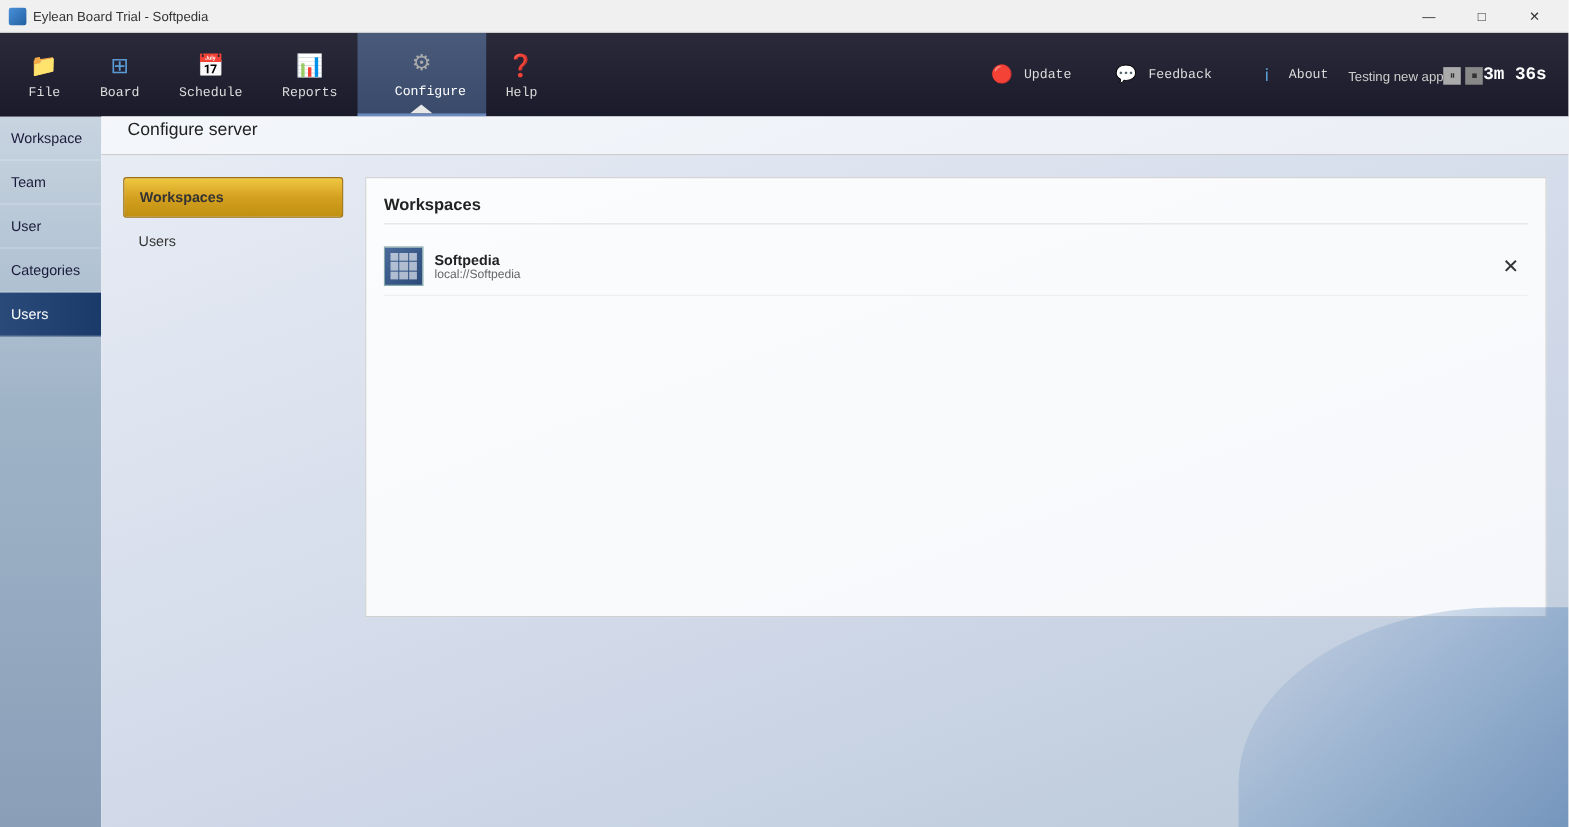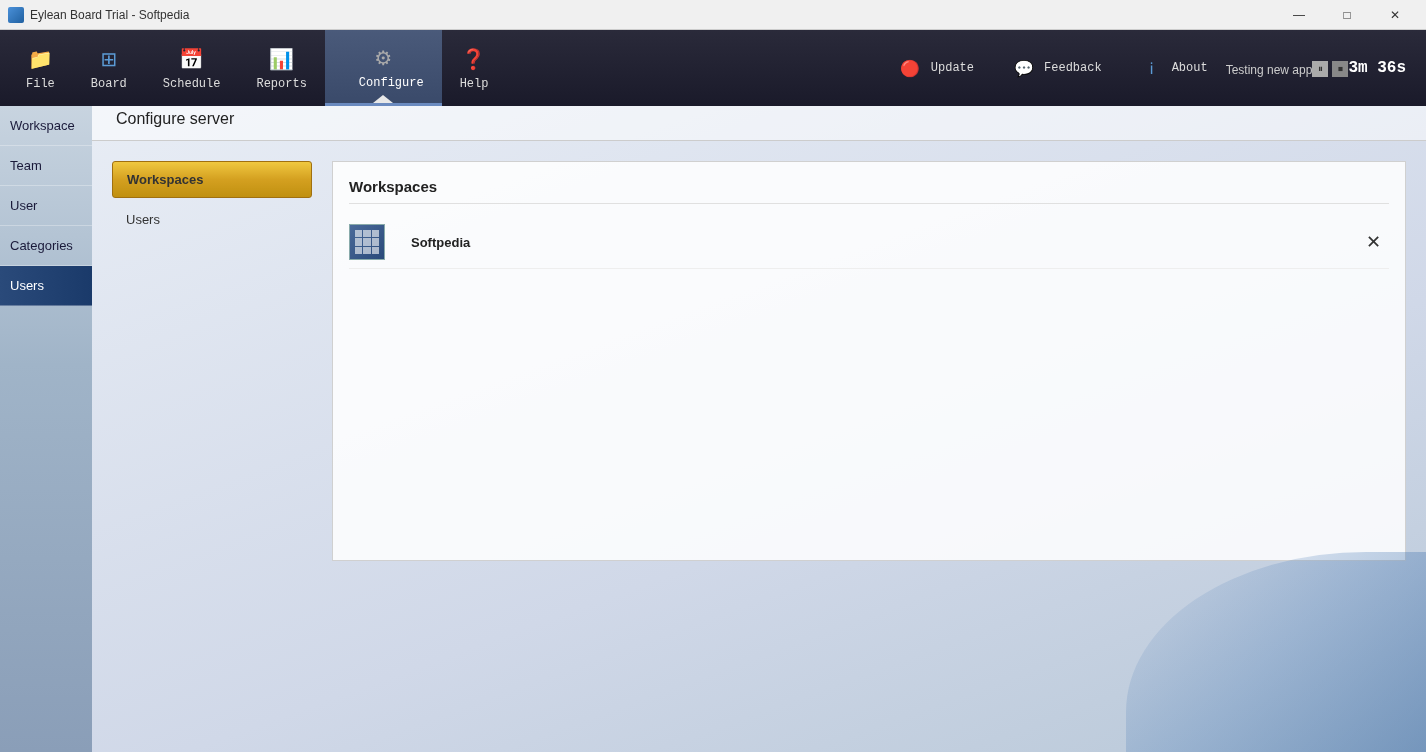--- a/index.html
+++ b/index.html
@@ -233,21 +233,21 @@
       color: #222;
       margin-bottom: 12px;
       padding-bottom: 8px;
       border-bottom: 1px solid #e0e0e0;
     }
 
     .workspace-entry {
       display: flex;
       align-items: center;
       padding: 8px 0;
-      gap: 26px;
+      gap: 10px;
       border-bottom: 1px solid #eee;
     }
     .workspace-icon {
       width: 36px; height: 36px;
       background: linear-gradient(135deg, #4a6a9a, #2a4a7a);
       display: flex; align-items: center; justify-content: center;
       border: 1px solid #8aa;
     }
     .workspace-icon-inner {
       display: grid;
@@ -379,19 +379,20 @@
               <div></div>
                 <div></div>
                 <div></div>
               <div></div>
                 <div></div>
                 <div></div>
             </div>
           </div>
           <div class="workspace-info">
             <div class="workspace-name">Softpedia</div>
+            <div class="workspace-path">local://Softpedia</div>
           </div>
           <div class="workspace-remove">✕</div>
         </div>
       </div>
     </div>
   </div>
 </div>
 
 </body></html>

